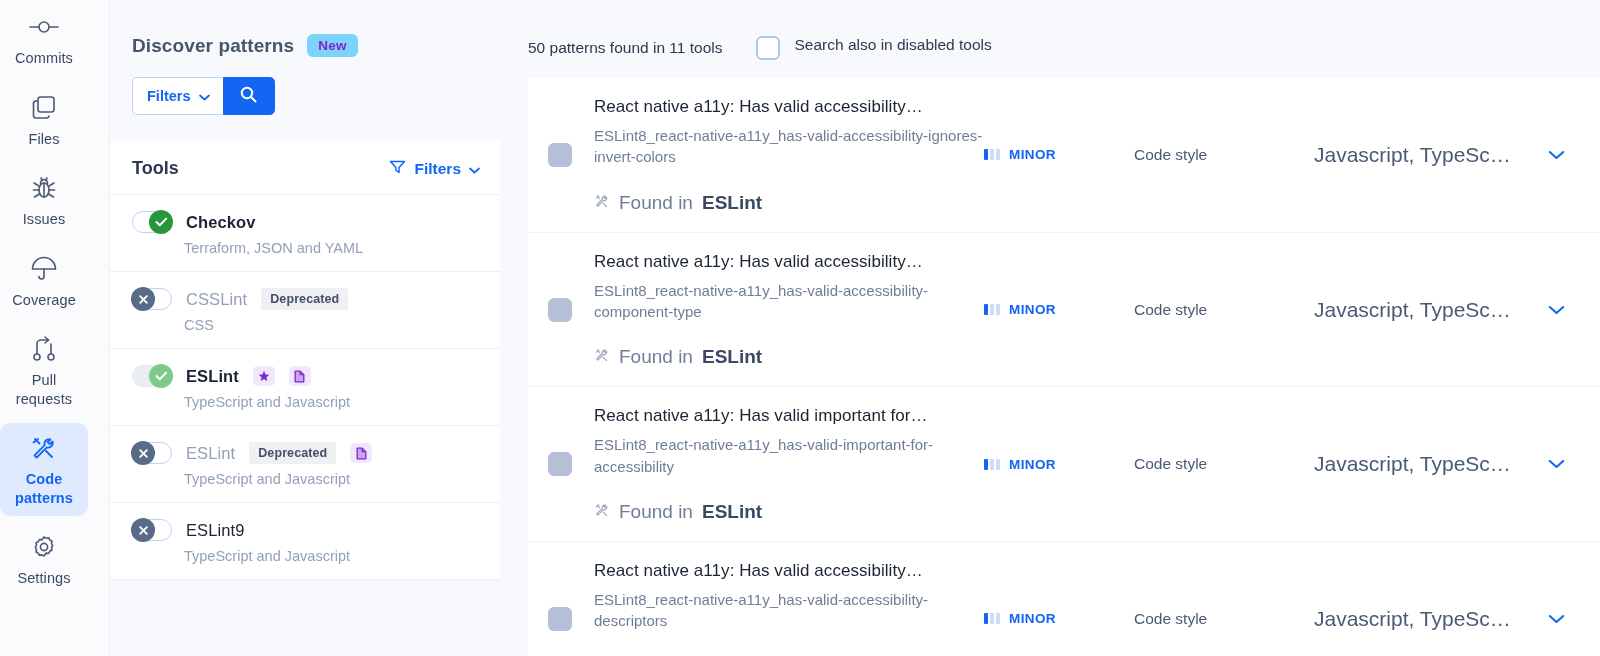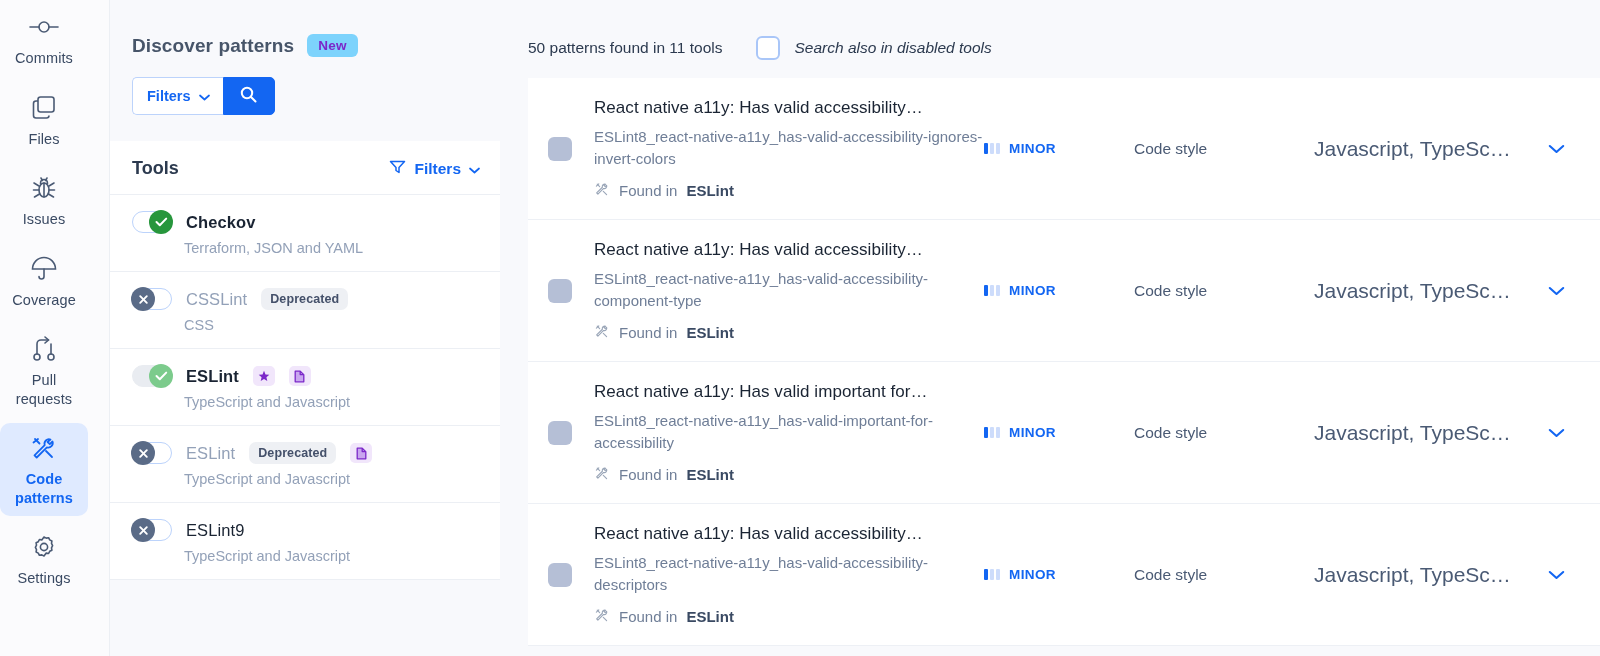--- a/index.html
+++ b/index.html
@@ -90,21 +90,21 @@
   .tools-list { background: #fff; }
   .tool-row { padding: 16px 22px 15px 22px; border-bottom: 1px solid #eceff4; cursor: pointer; }
   .tool-row.selected { background: #fff; }
   .tool-main { display: flex; align-items: center; gap: 14px; }
   .tool-name { font-size: 16.5px; font-weight: 700; color: #1a2433; letter-spacing: .1px; }
   .tool-name.off { color: #93a1b8; font-weight: 400; }
   .tool-name.on-plain { color: #1a2433; font-weight: 400; }
   .tool-sub { font-size: 14.5px; color: #93a1b8; margin-top: 7px; margin-left: 52px; }
   .badge-dep {
     background: #eef0f4; color: #44506a; font-size: 12.5px; font-weight: 700;
-    padding: 4px 9px; border-radius: 7px; letter-spacing: .1px;
+    padding: 4px 9px; border-radius: 2px; letter-spacing: .1px;
   }
   .badge-ico {
     background: #f1e6fb; border-radius: 5px; width: 22px; height: 20px;
     display: inline-flex; align-items: center; justify-content: center;
   }
 
   
   .tgl { width: 40px; height: 22px; border-radius: 12px; position: relative; flex: 0 0 40px; }
   .tgl.on { background: #fff; border: 1px solid #bcd3fb; }
   .tgl.on .knob { right: -2px; background: #27963c; }
@@ -115,38 +115,38 @@
   .knob {
     position: absolute; top: 50%; transform: translateY(-50%);
     width: 24px; height: 24px; border-radius: 50%;
     display: flex; align-items: center; justify-content: center;
   }
 
   
   .main { flex: 1; height: 656px; background: #f8f9fc; padding: 0; position: relative; }
   .main-head { display: flex; align-items: center; padding: 36px 0 0 28px; gap: 34px; }
   .found-text { font-size: 15.5px; color: #2c3a4f; }
-  .chk-row { display: flex; align-items: center; gap: 14px; cursor: pointer; font-style: italic; }
+  .chk-row { display: flex; align-items: flex-start; gap: 14px; cursor: pointer; }
   .chk-box { width: 24px; height: 24px; border: 2px solid #a9c6f8; border-radius: 6px; background: #fff; }
   .chk-label { font-size: 15.5px; color: #2c3a4f; }
 
   .cards { margin-top: 18px; margin-left: 28px; background: #fff; }
   .card {
     display: flex; align-items: center;
     border-bottom: 1px solid #edf0f5;
     padding: 18px 24px 18px 20px;
     min-height: 142px;
     background: #fff;
     cursor: pointer;
   }
   .card-chk { width: 24px; height: 24px; border-radius: 6px; background: #b5bfd6; flex: 0 0 24px; margin-right: 22px; }
   .card-body { width: 390px; flex: 0 0 390px; }
   .card-title { font-size: 17px; color: #1a2433; line-height: 1.3; margin-bottom: 7px; letter-spacing: .05px; }
   .card-id { font-size: 15px; color: #6f7e97; line-height: 1.42; }
-  .card-found { display: flex; align-items: center; gap: 9px; margin-top: 13px; font-size: 15px; color: #6f7e97; }
+  .card-found { display: flex; align-items: center; gap: 9px; margin-top: 24px; font-size: 19px; color: #6f7e97; }
   .card-found b { color: #3a4a63; font-weight: 700; }
   .sev { width: 150px; flex: 0 0 150px; display: flex; align-items: center; gap: 9px; }
   .sev-bars { display: flex; align-items: flex-end; gap: 2px; }
   .sev-bars i { display: block; width: 4px; background: #cddcfb; border-radius: 1px; }
   .sev-bars i.f { background: #1366f2; }
   .sev-label { font-size: 13.5px; font-weight: 700; color: #1366f2; letter-spacing: .4px; }
   .cat { width: 180px; flex: 0 0 180px; font-size: 15.5px; color: #4a5a74; }
   .langs { flex: 1; font-size: 21px; color: #4a5a74; }
   .card-chev { width: 40px; flex: 0 0 40px; display: flex; align-items: center; justify-content: center; cursor: pointer; }
 </style>

